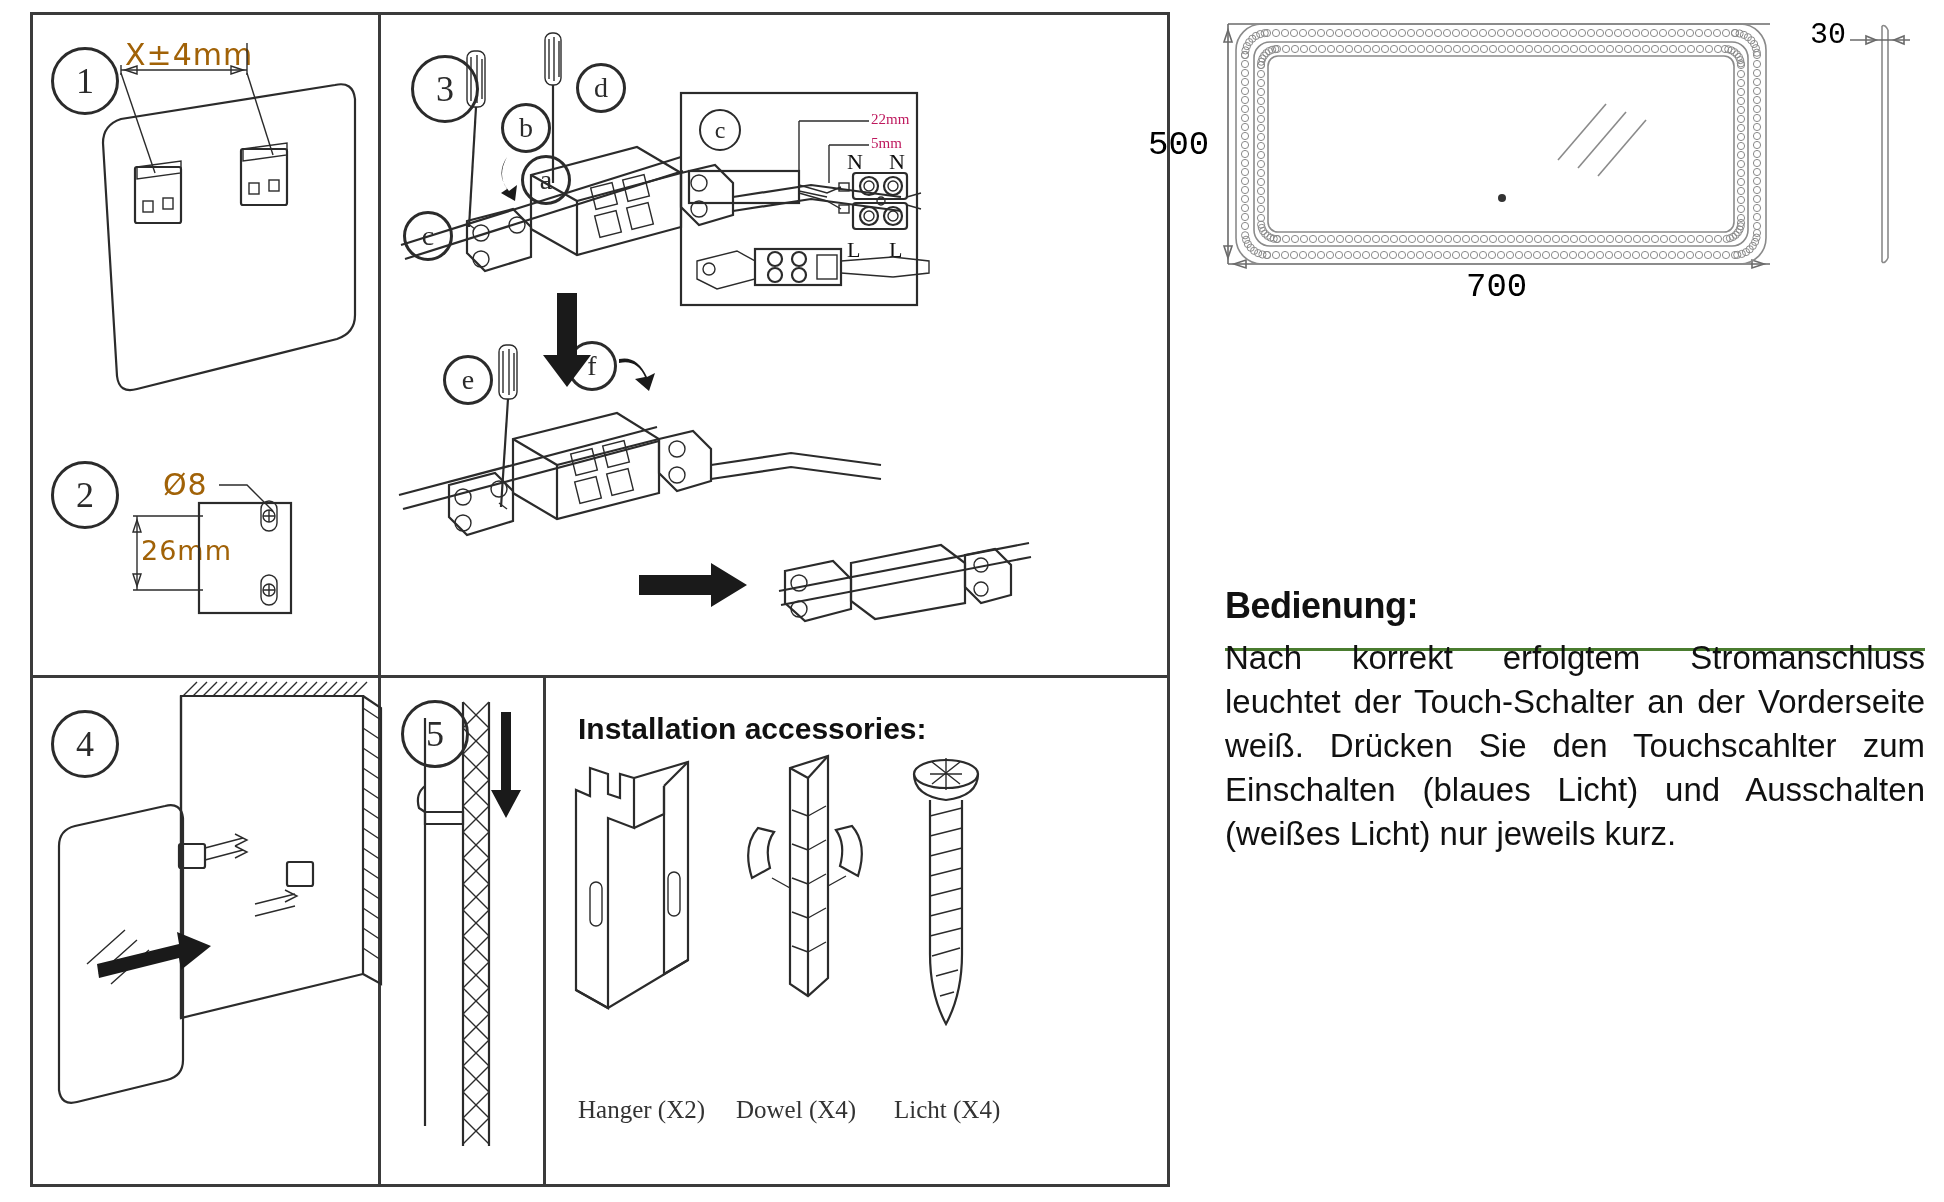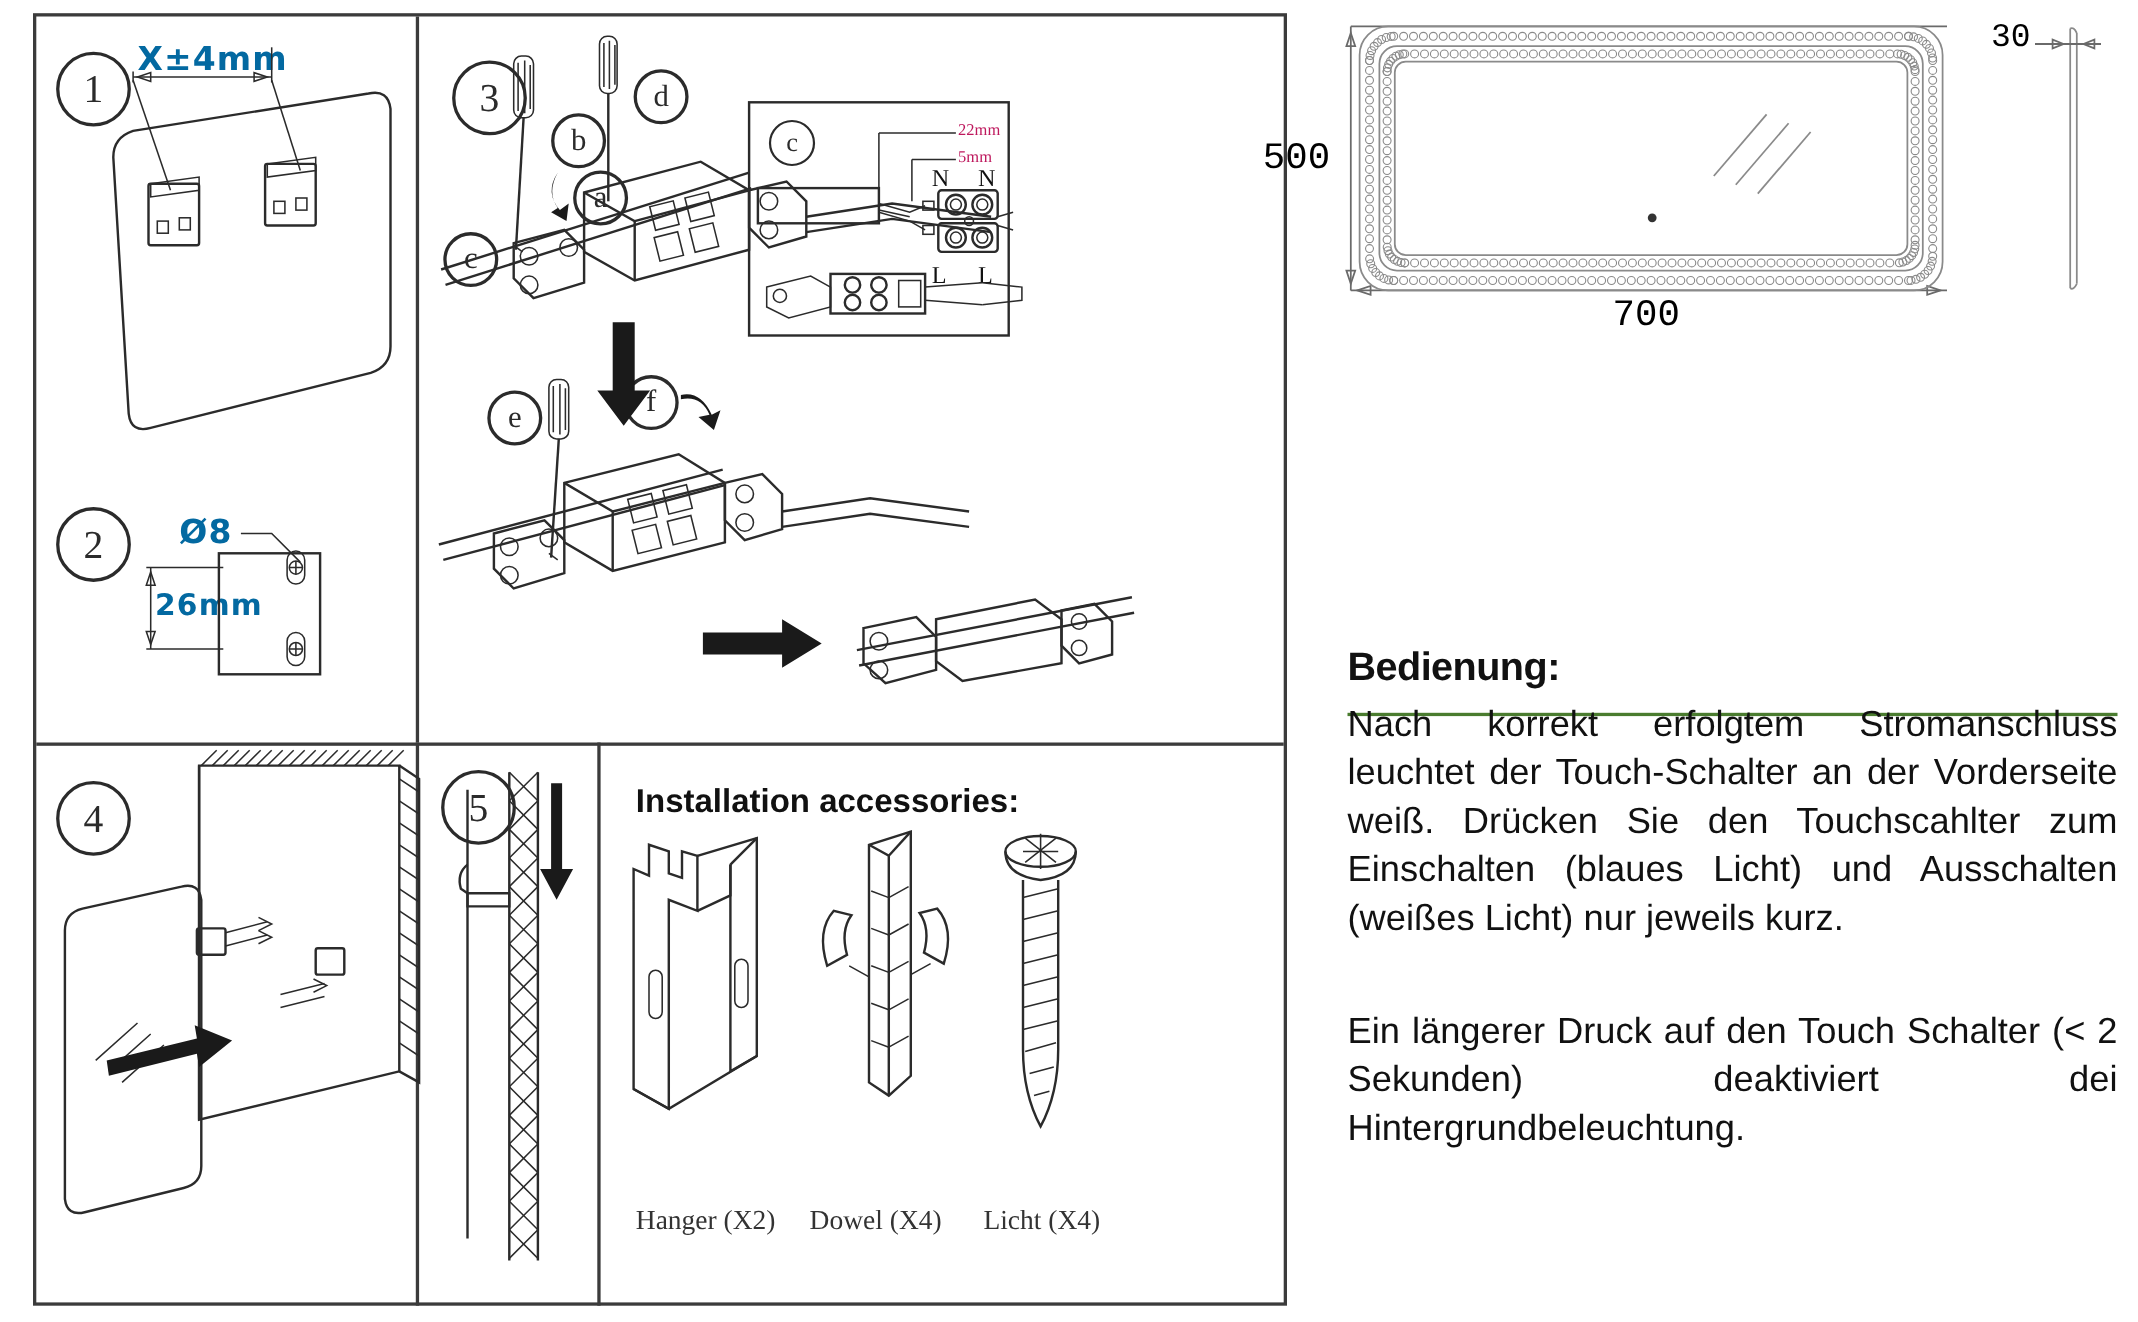--- a/index.html
+++ b/index.html
@@ -17,21 +17,21 @@
 
   .stepnum{position:absolute;width:62px;height:62px;border:3px solid #2b2b2b;
            border-radius:50%;display:flex;align-items:center;justify-content:center;
            font-family:"Liberation Serif", serif;font-size:36px;color:#2b2b2b;}
   .marker{position:absolute;width:44px;height:44px;border:3px solid #2b2b2b;
           border-radius:50%;display:flex;align-items:center;justify-content:center;
           font-family:"Liberation Serif", serif;font-size:28px;color:#2b2b2b;background:#fff;}
   .marker.sm{width:38px;height:38px;font-size:24px;border-width:2px;}
 
   .dimtxt{position:absolute;font-family:"DejaVu Sans", sans-serif;
-          font-size:30px;letter-spacing:1px;color:#0369a1;white-space:nowrap;font-weight:bold;}
+          font-size:30px;letter-spacing:1px;color:#a16207;white-space:nowrap;}
   .tinytxt{position:absolute;font-family:Liberation Serif, serif;
            font-size:15px;color:#be185d;white-space:nowrap;text-align:right;}
   .nl{position:absolute;font-family:"Liberation Serif", serif;font-size:22px;color:#111;}
 
   .acctitle{position:absolute;font-family:"Liberation Sans", sans-serif;
             font-weight:bold;font-size:30px;color:#111;white-space:nowrap;}
   .acclabel{position:absolute;font-family:"Liberation Serif", serif;font-size:25px;
             color:#333;white-space:nowrap;}
 
   
@@ -841,15 +841,14 @@
       </svg>
 
       <div class="dimlabel" style="left:-62px;top:126px;">500</div>
       <div class="dimlabel" style="left:256px;top:268px;">700</div>
       <div class="dimlabel small" style="left:600px;top:18px;">30</div>
     </div>
 
     <div class="bedien-h">Bedienung:</div>
     <div class="greenrule"></div>
     <div class="bodytxt p1">Nach korrekt erfolgtem Stromanschluss leuchtet der Touch-Schalter an der Vorderseite weiß. Drücken Sie den Touchscahlter zum Einschalten (blaues Licht) und Ausschalten (weißes Licht) nur jeweils kurz.</div>
-    <div class="bodytxt p2">Ein längerer Druck auf den Touch Schalter (&lt; 2 Sekunden) deaktiviert dei Hintergrundbeleuchtung.</div>
   </div>
 </div>
 
 </body></html>

